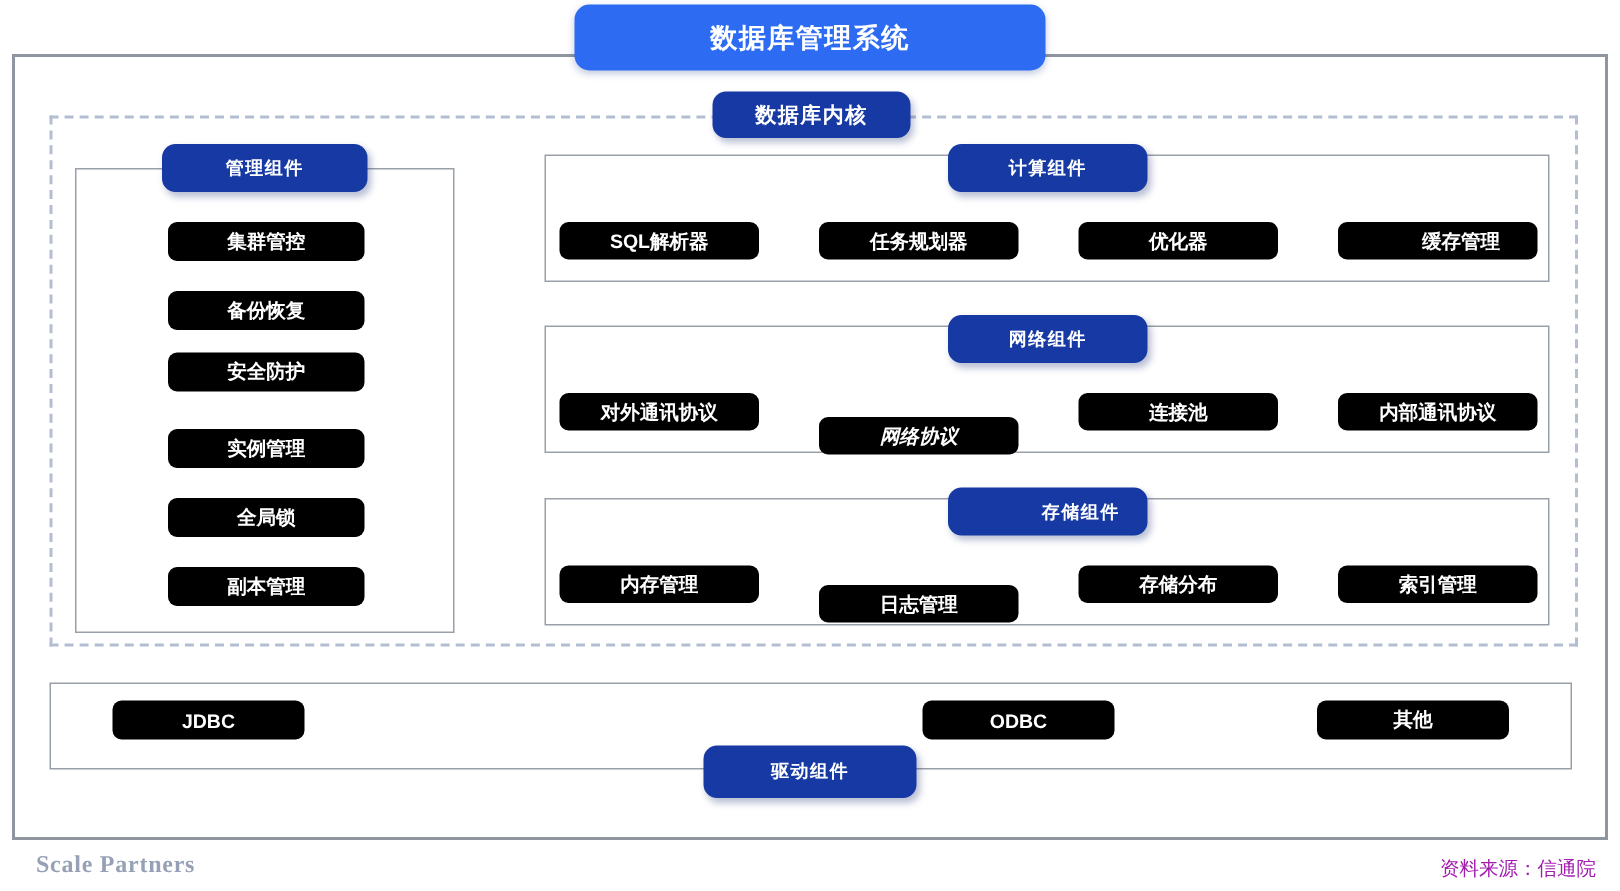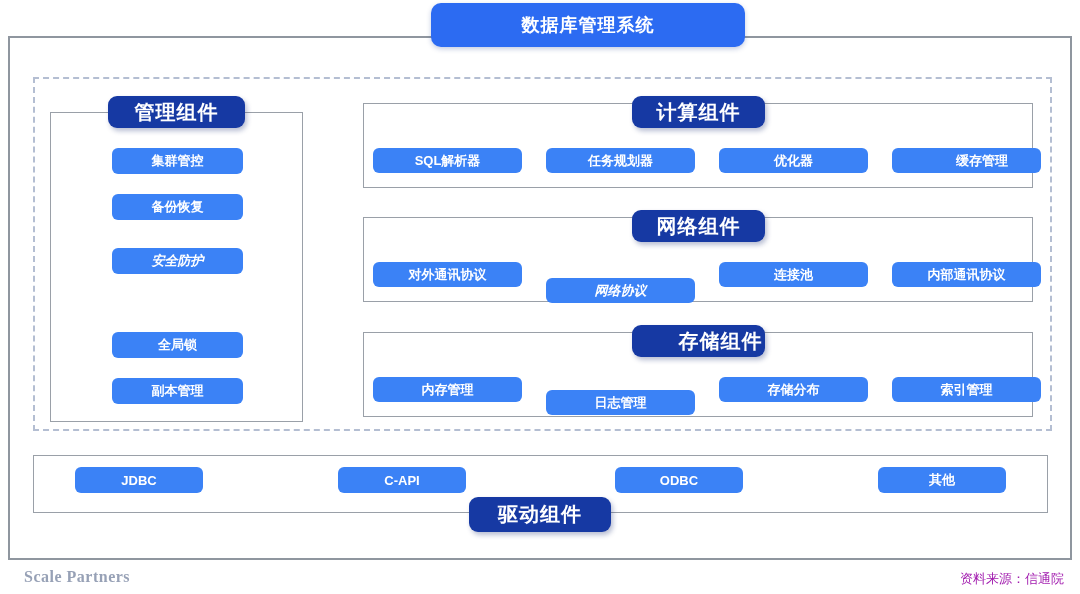--- a/index.html
+++ b/index.html
@@ -21,50 +21,49 @@
     border: 2px dashed #b4bed2; z-index: 2;
   }
 
   
   .title-box {
     position: absolute; left: 383px; top: 3px; width: 314px; height: 44px;
     background: #2c6bf2; border-radius: 10px; z-index: 10;
     display: flex; align-items: center; justify-content: center;
     color: #fff; font-size: 18px; font-weight: bold; letter-spacing: 1px;
     box-shadow: 0 2px 5px rgba(20,50,140,0.25);
-    margin-left: 48px;
   }
   
   .pill {
     position: absolute; background: #1639a3; border-radius: 9px; z-index: 10;
     display: flex; align-items: center; justify-content: center;
-    color: #fff; font-weight: bold; font-size: 20px; letter-spacing: 1px;
+    color: #fff; font-weight: bold; font-size: 12px; letter-spacing: 1px;
     box-shadow: 2px 3px 5px rgba(20,40,110,0.3);
   }
   .kernel-pill { left: 475px; top: 61px; width: 132px; height: 31px; font-size: 14px; }
 
   
   .panel {
     position: absolute; border: 1px solid #9aa0a8; background: #fff; z-index: 3;
   }
   .mgmt-panel  { left: 50px;  top: 112px; width: 253px; height: 310px; }
   .row-panel   { left: 363px; width: 670px; height: 85px; }
   .compute-panel { top: 103px; }
   .network-panel { top: 217px; }
   .storage-panel { top: 332px; }
   .driver-panel { left: 33px; top: 455px; width: 1015px; height: 58px; }
 
   
   .btn {
-    position: absolute; background: #3b82f6; border-radius: 6px; z-index: 5;
+    position: absolute; background: #000000; border-radius: 6px; z-index: 5;
     display: flex; align-items: center; justify-content: center;
     color: #fff; font-weight: bold; font-size: 13px;
   }
   .mgmt-btn { left: 112px; width: 131px; height: 26px; }
-  .row-btn  { width: 149px; height: 25px; }
+  .row-btn  { width: 133px; height: 25px; }
   .drv-btn  { width: 128px; height: 26px; top: 467px; }
 
   
   .brand {
     position: absolute; left: 24px; top: 568px;
     font-family: "Liberation Serif", "DejaVu Serif", serif;
     font-weight: bold; font-size: 16px; color: #97a1b6; letter-spacing: 0.5px;
     z-index: 4;
   }
   .source {
@@ -75,26 +74,28 @@
 </head>
 <body>
 
 <div class="page">
 
   <div class="outer-frame"></div>
   <div class="dashed-frame"></div>
 
   <div class="title-box">数据库管理系统</div>
 
+  <div class="pill kernel-pill">数据库内核</div>
 
   <div class="panel mgmt-panel"></div>
   <div class="pill" style="left:108px; top:96px; width:137px; height:32px;">管理组件</div>
   <div class="btn mgmt-btn" style="top:148px;">集群管控</div>
   <div class="btn mgmt-btn" style="top:194px;">备份恢复</div>
-  <div class="btn mgmt-btn" style="top:248px;font-style:italic;">安全防护</div>
+  <div class="btn mgmt-btn" style="top:235px;">安全防护</div>
+  <div class="btn mgmt-btn" style="top:286px;">实例管理</div>
   <div class="btn mgmt-btn" style="top:332px;">全局锁</div>
   <div class="btn mgmt-btn" style="top:378px;">副本管理</div>
 
   <div class="panel row-panel compute-panel"></div>
   <div class="pill" style="left:632px; top:96px; width:133px; height:32px;">计算组件</div>
   <div class="btn row-btn" style="left:373px; top:148px;">SQL解析器</div>
   <div class="btn row-btn" style="left:546px; top:148px;">任务规划器</div>
   <div class="btn row-btn" style="left:719px; top:148px;">优化器</div>
   <div class="btn row-btn" style="left:892px; top:148px;padding-left:31px;">缓存管理</div>
 
@@ -107,21 +108,20 @@
 
   <div class="panel row-panel storage-panel"></div>
   <div class="pill" style="left:632px; top:325px; width:133px; height:32px;padding-left:44px;">存储组件</div>
   <div class="btn row-btn" style="left:373px; top:377px;">内存管理</div>
   <div class="btn row-btn" style="left:546px; top:390px;text-align:center;">日志管理</div>
   <div class="btn row-btn" style="left:719px; top:377px;">存储分布</div>
   <div class="btn row-btn" style="left:892px; top:377px;">索引管理</div>
 
   <div class="panel driver-panel"></div>
   <div class="btn drv-btn" style="left:75px;">JDBC</div>
-  <div class="btn drv-btn" style="left:338px;">C-API</div>
   <div class="btn drv-btn" style="left:615px;">ODBC</div>
   <div class="btn drv-btn" style="left:878px;">其他</div>
   <div class="pill" style="left:469px; top:497px; width:142px; height:35px;">驱动组件</div>
 
   <div class="brand">Scale Partners</div>
   <div class="source">资料来源：信通院</div>
 
 </div>
 
 </body></html>

